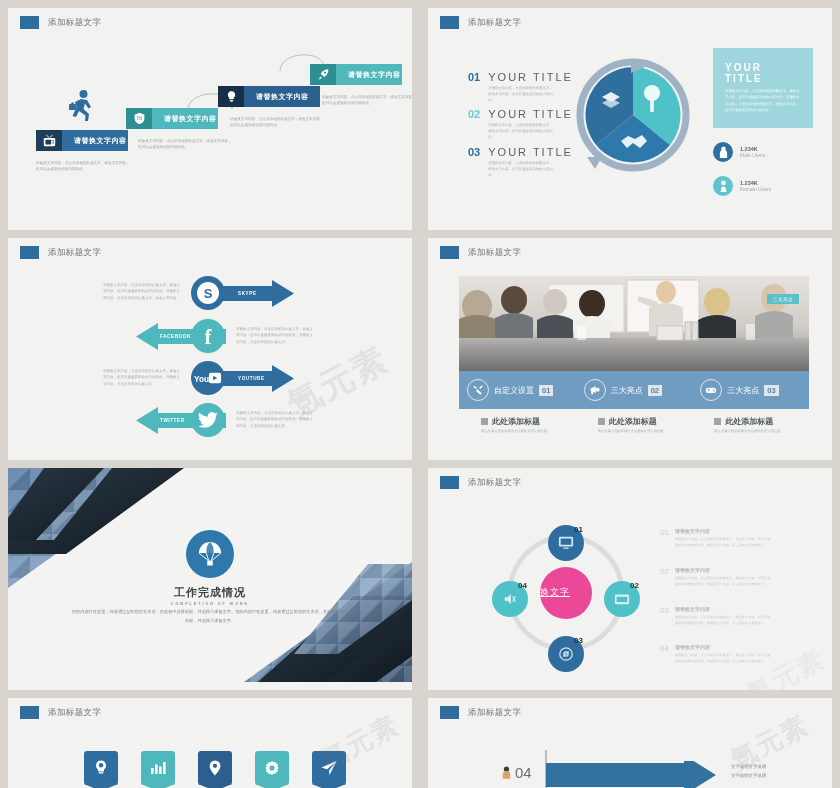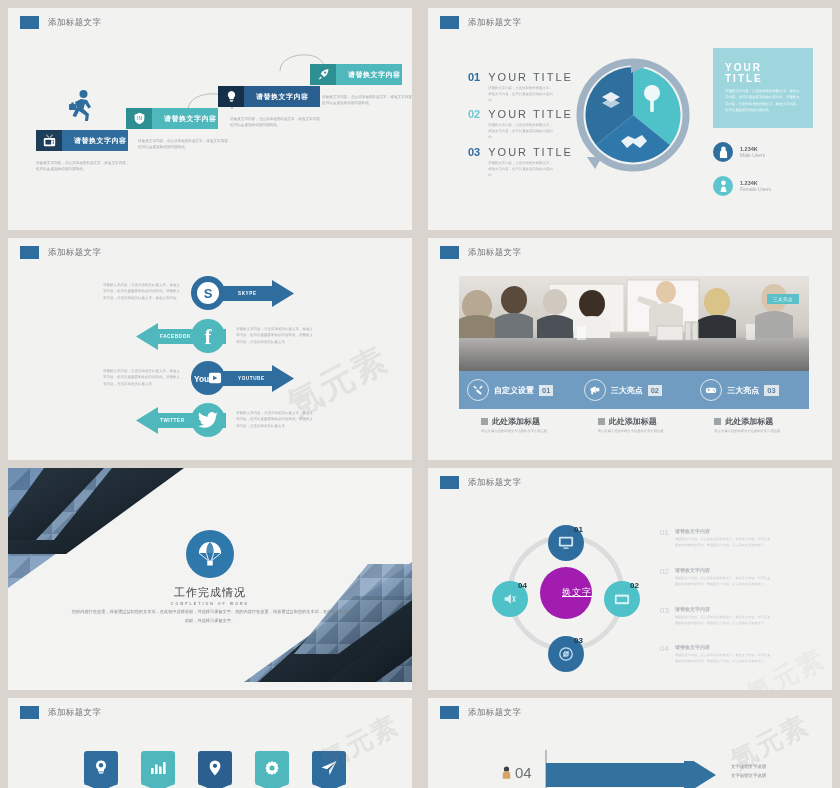--- a/index.html
+++ b/index.html
@@ -69,48 +69,48 @@
               display:flex; align-items:center; justify-content:center; z-index:3; }
   .soc-lbl { position:absolute; color:#fff; font-size:4.6px; font-weight:700; letter-spacing:.6px; z-index:4; }
   .soc-txt { position:absolute; font-size:3.5px; color:#a4a9ad; line-height:1.85; width:80px; }
 
   
   .photo { position:absolute; left:31px; top:38px; width:350px; height:95px; overflow:hidden; }
   .bar4 { position:absolute; left:31px; top:133px; width:350px; height:38px; background:#6f9cc0; display:flex; }
   .bar4 .cell { flex:1; display:flex; align-items:center; gap:5px; padding-left:8px; }
   .bar4 .ring { width:22px;height:22px;border-radius:50%;border:1px solid rgba(255,255,255,.75);
                 display:flex;align-items:center;justify-content:center; }
-  .bar4 .nm { color:#fff; font-size:8px; font-weight:700; }
+  .bar4 .nm { color:#fff; font-size:8px; font-weight:400; }
   .bar4 .no { background:#dfe6ec; color:#5c7f9e; font-size:7.5px; font-weight:700; padding:1px 3px; }
   .cols4 { position:absolute; left:31px; top:178px; width:350px; display:flex; }
   .cols4 .c { flex:1; padding-left:22px; }
   .cols4 .h { display:flex; align-items:center; gap:4px; }
   .cols4 .sq { width:7px; height:7px; background:#9fa4a8; }
   .cols4 .t { font-size:8px; color:#555b60; font-weight:700; }
   .cols4 .d { font-size:3.3px; color:#a8acb0; line-height:1.8; width:78px; margin-top:2px;}
   .tag4 { position:absolute; right:10px; top:18px; background:#5bc0c8; color:#fff;
           font-size:4.5px; padding:2.5px 6px; letter-spacing:.5px; }
 
   
   .s5 { position:absolute; inset:0; background:#f3f3f1; }
   .s5 .ttl { position:absolute; left:0; right:0; top:117px; text-align:center; }
-  .s5 .ttl h3 { font-size:11px; color:#3c4247; font-weight:400; letter-spacing:1px; }
+  .s5 .ttl h3 { font-size:11px; color:#3c4247; font-weight:700; letter-spacing:1px; }
   .s5 .ttl h5 { font-size:3.6px; color:#8e949a; letter-spacing:2px; margin-top:2px; }
   .s5 .body { position:absolute; left:62px; right:62px; top:140px; text-align:center;
               font-size:4.2px; color:#7d8389; line-height:2.1; }
   .s5 .badge { position:absolute; left:50%; top:62px; transform:translateX(-50%);
                width:48px; height:48px; border-radius:50%; background:#2f78ab;
                display:flex; align-items:center; justify-content:center; }
 
   
   .node { position:absolute; width:36px; height:36px; border-radius:50%;
           display:flex; align-items:center; justify-content:center; }
   .node-no { position:absolute; font-size:8px; font-weight:700; color:#1d2f3f; z-index:5; }
-  .hub { position:absolute; width:52px; height:52px; border-radius:50%; background:#a21caf;
-         color:#fff; font-size:9px; display:flex; flex-direction:column; align-items:flex-end;
+  .hub { position:absolute; width:52px; height:52px; border-radius:50%; background:#ec4899;
+         color:#fff; font-size:9px; display:flex; flex-direction:column; align-items:flex-start;
          justify-content:center; line-height:1.25; letter-spacing:1px;text-decoration:underline; }
   .s6-row { position:absolute; display:flex; gap:6px; }
   .s6-row .n { font-size:8px; color:#c9ced2; font-weight:400; }
   .s6-row .tt { font-size:5px; color:#b4b9bd; font-weight:700; }
   .s6-row .dd { font-size:3.2px; color:#c3c8cc; line-height:1.9; width:98px; margin-top:2px;}
 
   
   .tile { position:absolute; width:34px; height:34px; border-radius:3px 3px 3px 3px;
           display:flex; align-items:center; justify-content:center; color:#fff; }
   .tile::after{ content:""; position:absolute; bottom:-6px; left:50%; transform:translateX(-50%);

